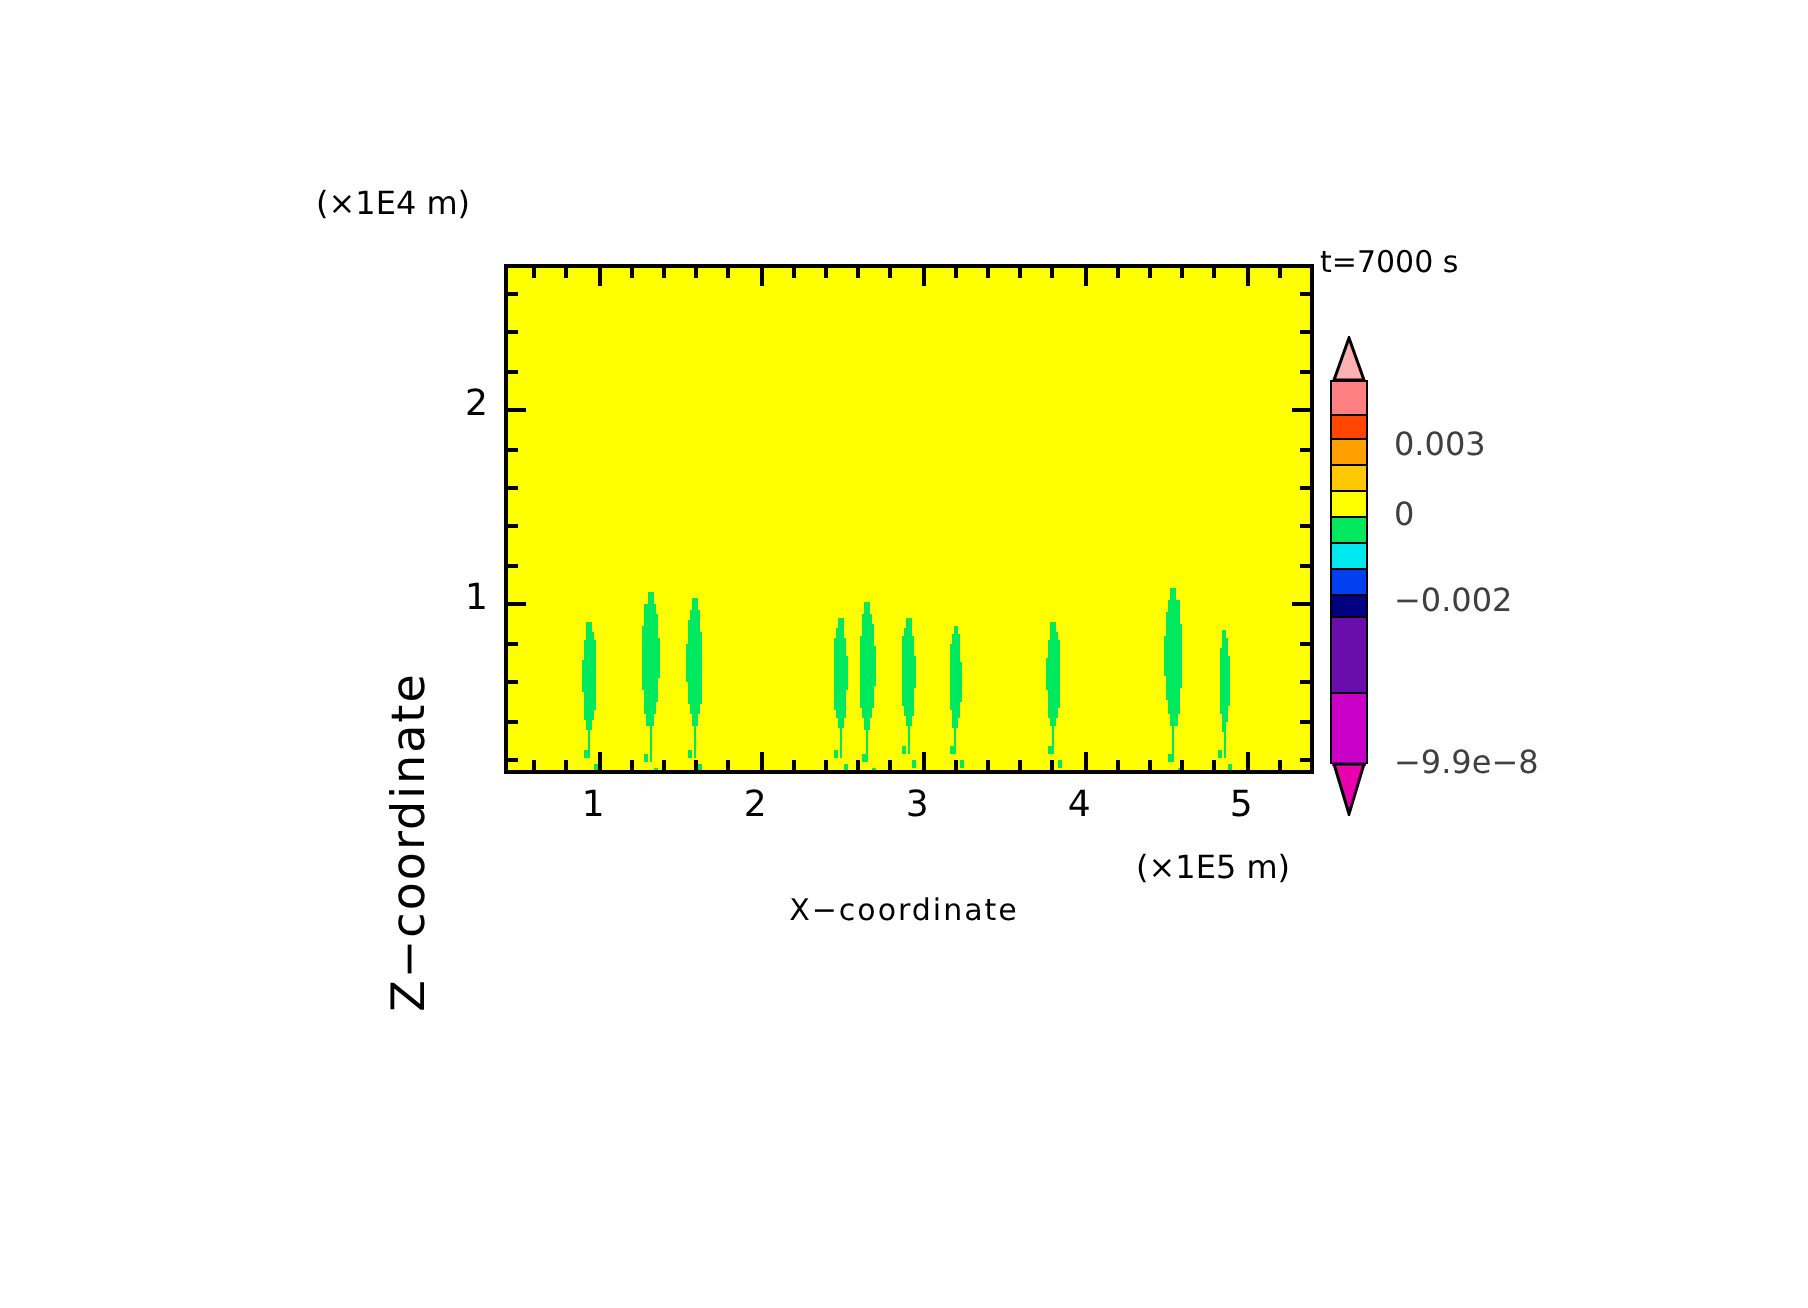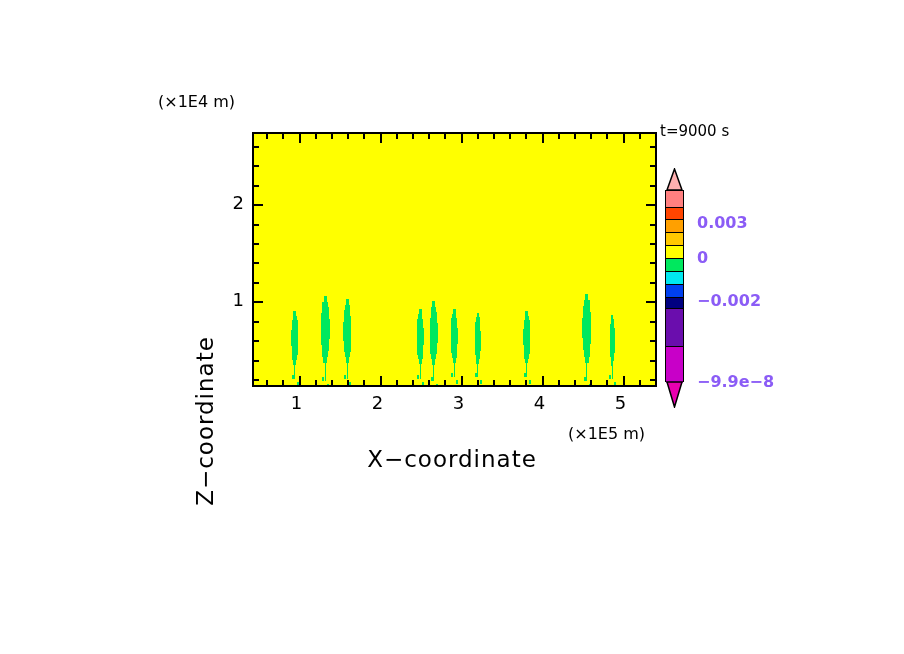--- a/index.html
+++ b/index.html
@@ -27,45 +27,45 @@
   .tkt{top:0;width:2px;}
   .tkl{left:0;height:2px;}
   .tkr{right:0;height:2px;}
 
   .xnum{position:absolute;top:392px;font-size:18px;color:#000;
         transform:translateX(-50%);text-align:center;}
   .ynum{position:absolute;left:228px;font-size:18px;color:#000;
         transform:translateY(-50%);text-align:right;width:16px;}
 
   .xaxis-title{position:absolute;left:0;top:446px;width:904px;text-align:center;
-               font-size:23px;color:#000;letter-spacing:1px;}
+               font-size:15px;color:#000;letter-spacing:1px;}
   .yaxis-title{position:absolute;left:-5px;top:258px;font-size:23px;color:#000;
                transform:rotate(-90deg);transform-origin:center;
                width:220px;text-align:center;letter-spacing:1px;}
   .yaxis-wrap{position:absolute;left:100px;top:150px;width:220px;height:40px;}
 
   .cbar{position:absolute;left:665px;top:190px;width:19px;height:192px;
         border:1.5px solid #000;box-sizing:border-box;}
   .cband{position:absolute;left:0;width:100%;box-sizing:border-box;
          border-bottom:1.5px solid #000;}
   .cband:last-child{border-bottom:none;}
   .capTop{position:absolute;left:665px;top:168px;width:19px;height:23px;}
   .capBot{position:absolute;left:665px;top:381px;width:19px;height:27px;}
-  .clabel{position:absolute;left:697px;font-size:16px;color:#8b5cf6;
-          transform:translateY(-50%);white-space:nowrap;font-weight:bold;}
+  .clabel{position:absolute;left:697px;font-size:16px;color:#404040;
+          transform:translateY(-50%);white-space:nowrap;}
 </style>
 </head>
 <body>
 
 <div class="fig">
 
 
   <div class="unit-y">(×1E4 m)</div>
 
-  <div class="tlabel">t=9000 s</div>
+  <div class="tlabel">t=7000 s</div>
 
   <div class="plotbox">
     <div class="plotinner" id="plot-inner">
         <div class="plume" style="left: 39px; top: 177.137px; width: 3px; height: 7px; background: rgb(0, 232, 94);"></div>
         <div class="plume" style="left: 38.5px; top: 181.785px; width: 4px; height: 7px; background: rgb(0, 232, 94);"></div>
         <div class="plume" style="left: 37.5px; top: 186.433px; width: 6px; height: 7px; background: rgb(0, 232, 94);"></div>
         <div class="plume" style="left: 37.5px; top: 191.081px; width: 6px; height: 7px; background: rgb(0, 232, 94);"></div>
         <div class="plume" style="left: 37px; top: 195.729px; width: 7px; height: 7px; background: rgb(0, 232, 94);"></div>
         <div class="plume" style="left: 37px; top: 200.376px; width: 7px; height: 7px; background: rgb(0, 232, 94);"></div>
         <div class="plume" style="left: 37px; top: 205.024px; width: 7px; height: 7px; background: rgb(0, 232, 94);"></div>

